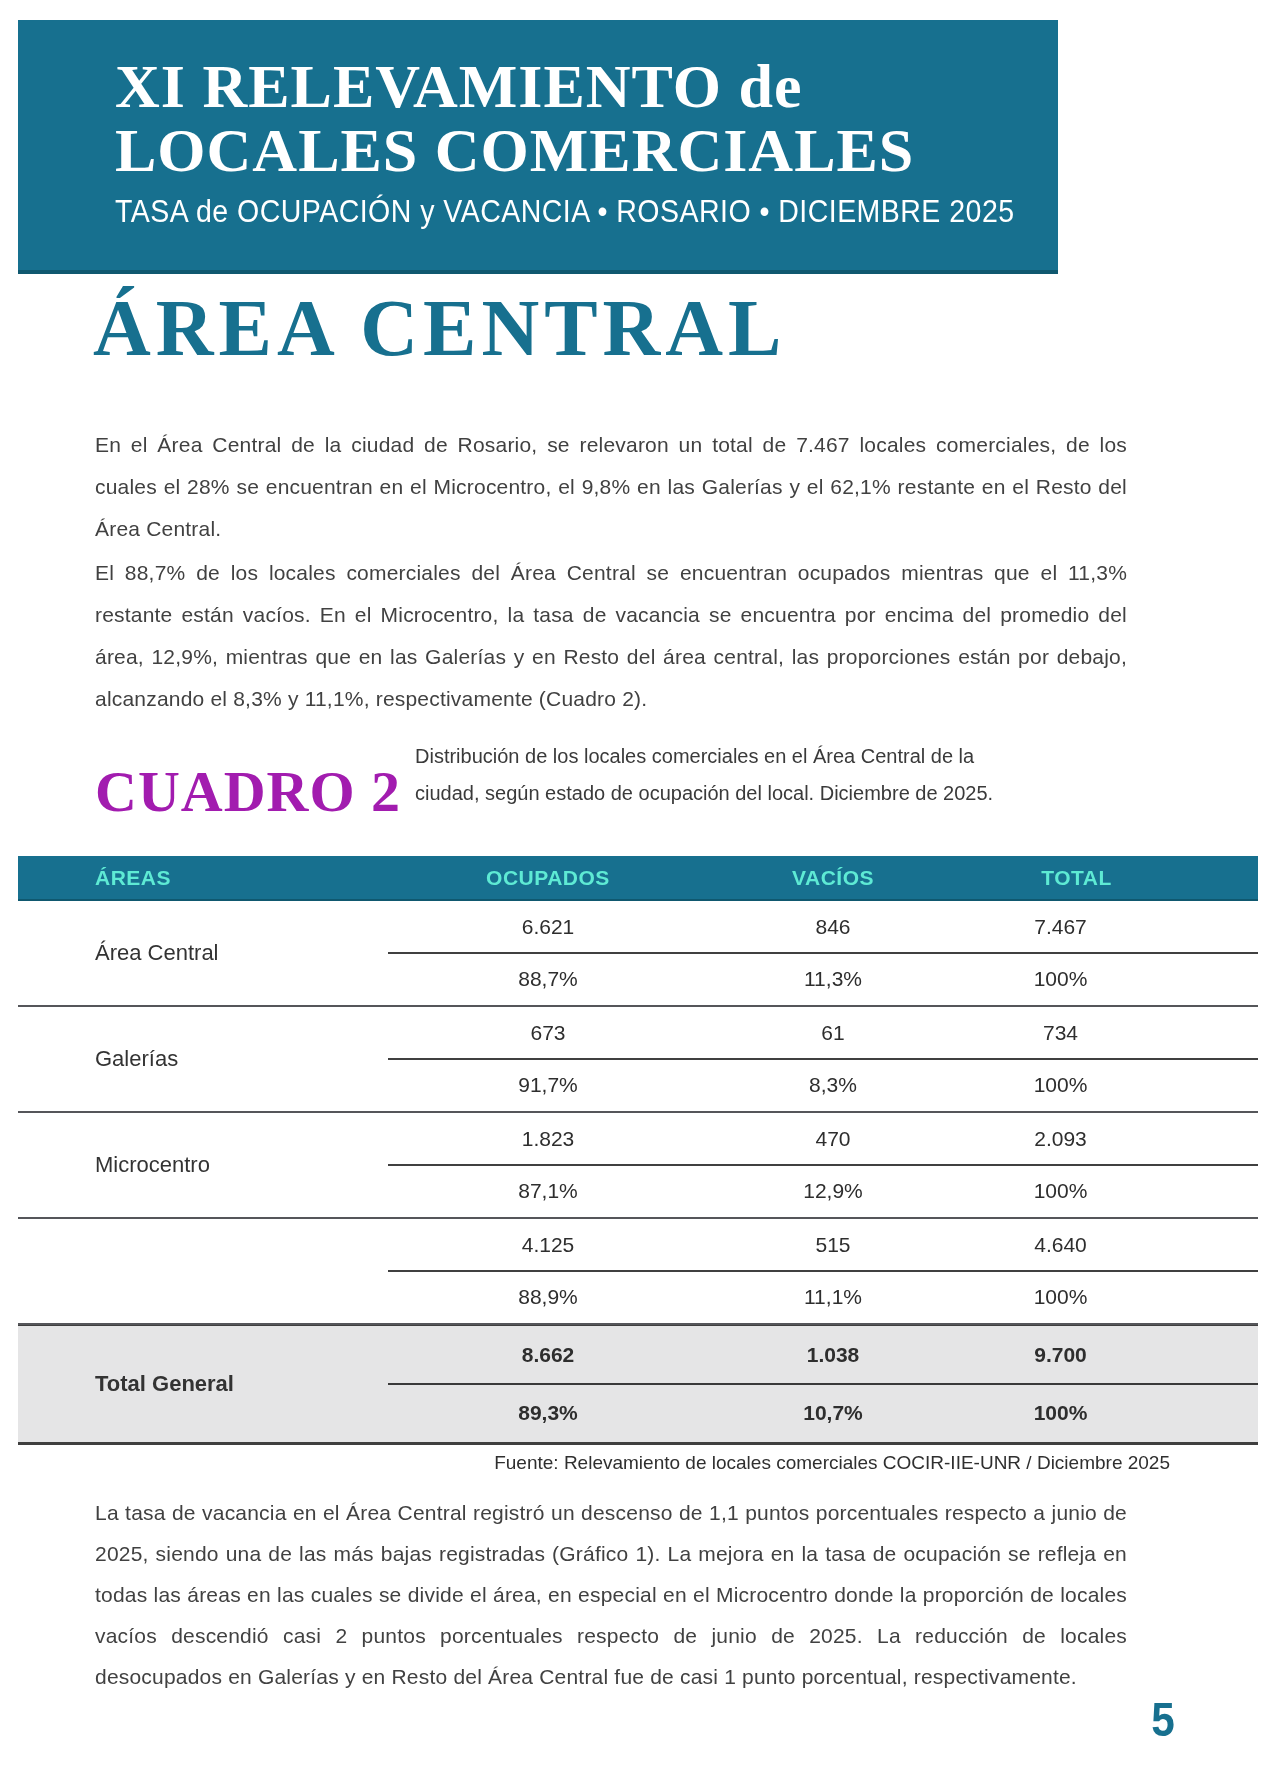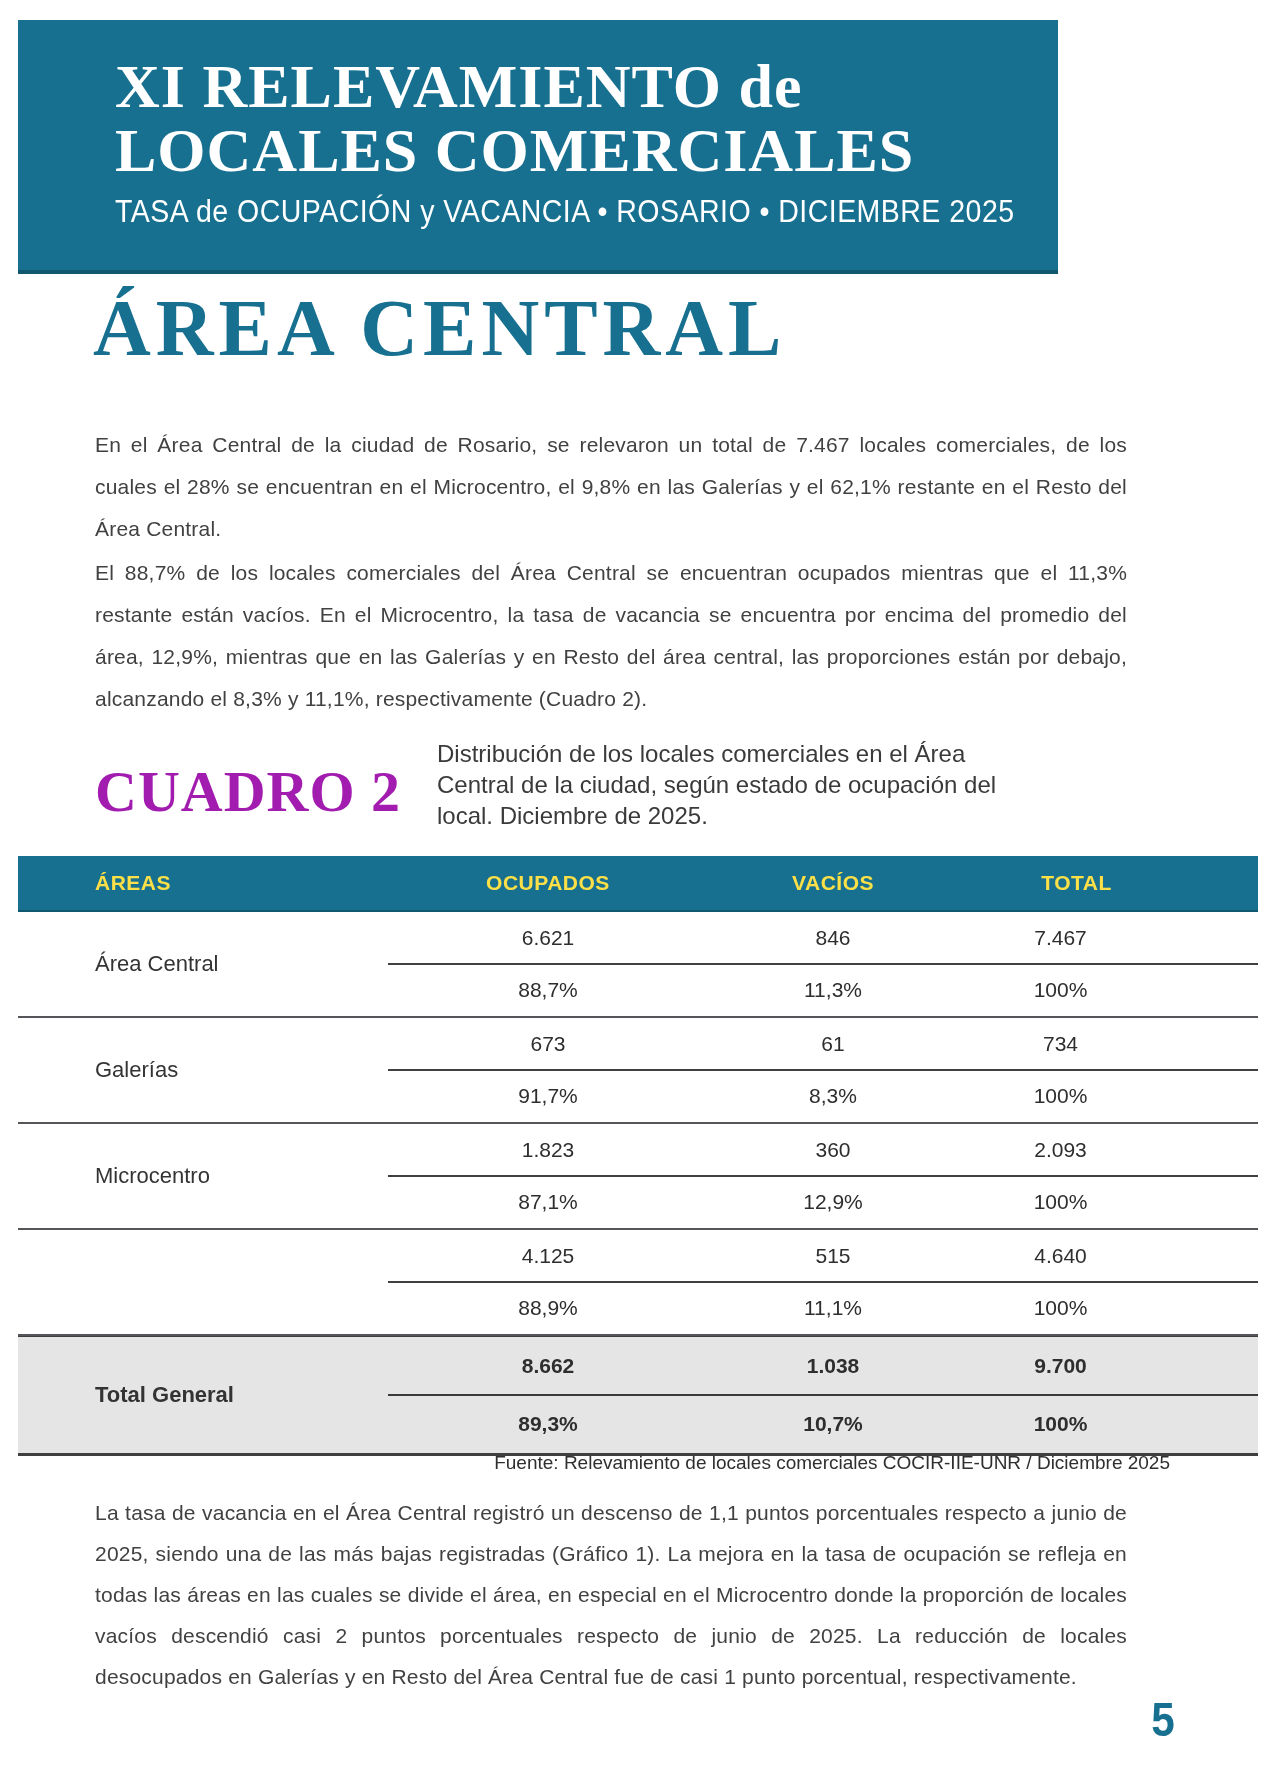--- a/index.html
+++ b/index.html
@@ -45,29 +45,29 @@
   #para1{top:424px;}
   #para2{top:552px;}
   
   .cuadro-block{position:absolute;left:0;top:742px;width:1278px;height:100px;}
   .cuadro-label{
     position:absolute;left:95px;top:16px;
     font-family:"Liberation Serif","DejaVu Serif",serif;
     font-weight:700;color:#a21caf;font-size:58px;letter-spacing:1px;
   }
   .cuadro-caption{
-    position:absolute;left:437px;top:-4px;width:588px;
-    font-size:24px;line-height:31px;color:#3a3a3a;
+    position:absolute;left:415px;top:-4px;width:588px;
+    font-size:20px;line-height:37px;color:#3a3a3a;
   }
   
   .ctable{position:absolute;left:18px;top:856px;width:1240px;}
   .thead{
     display:grid;grid-template-columns:370px 320px 250px 300px;
-    height:56px;align-items:center;
-    background:#17708f;color:#fde047;font-weight:700;font-size:21px;
+    height:45px;align-items:center;
+    background:#17708f;color:#5eead4;font-weight:700;font-size:21px;
     border-bottom:2px solid #0f586f;box-sizing:border-box;
     letter-spacing:0.5px;
   }
   .thead .h1{padding-left:77px;}
   .thead .hc{text-align:center;}
   .thead .h4{padding-right:63px;box-sizing:border-box;}
   .trow{
     position:relative;
     display:grid;grid-template-columns:370px 320px 250px 300px;
     grid-auto-rows:52px;
@@ -163,21 +163,21 @@
     <div class="tcell c4 r1">734</div>
     <div class="tcell c2 r2">91,7%</div>
     <div class="tcell c3 r2">8,3%</div>
     <div class="tcell c4 r2">100%</div>
     <div class="inner-divider"></div>
   </div>
 
   <div class="trow">
     <div class="tarea">Microcentro</div>
     <div class="tcell c2 r1">1.823</div>
-    <div class="tcell c3 r1">360</div>
+    <div class="tcell c3 r1">470</div>
     <div class="tcell c4 r1">2.093</div>
     <div class="tcell c2 r2">87,1%</div>
     <div class="tcell c3 r2">12,9%</div>
     <div class="tcell c4 r2">100%</div>
     <div class="inner-divider"></div>
   </div>
 
   <div class="trow">
     <div class="tcell c2 r1">4.125</div>
     <div class="tcell c3 r1">515</div>

